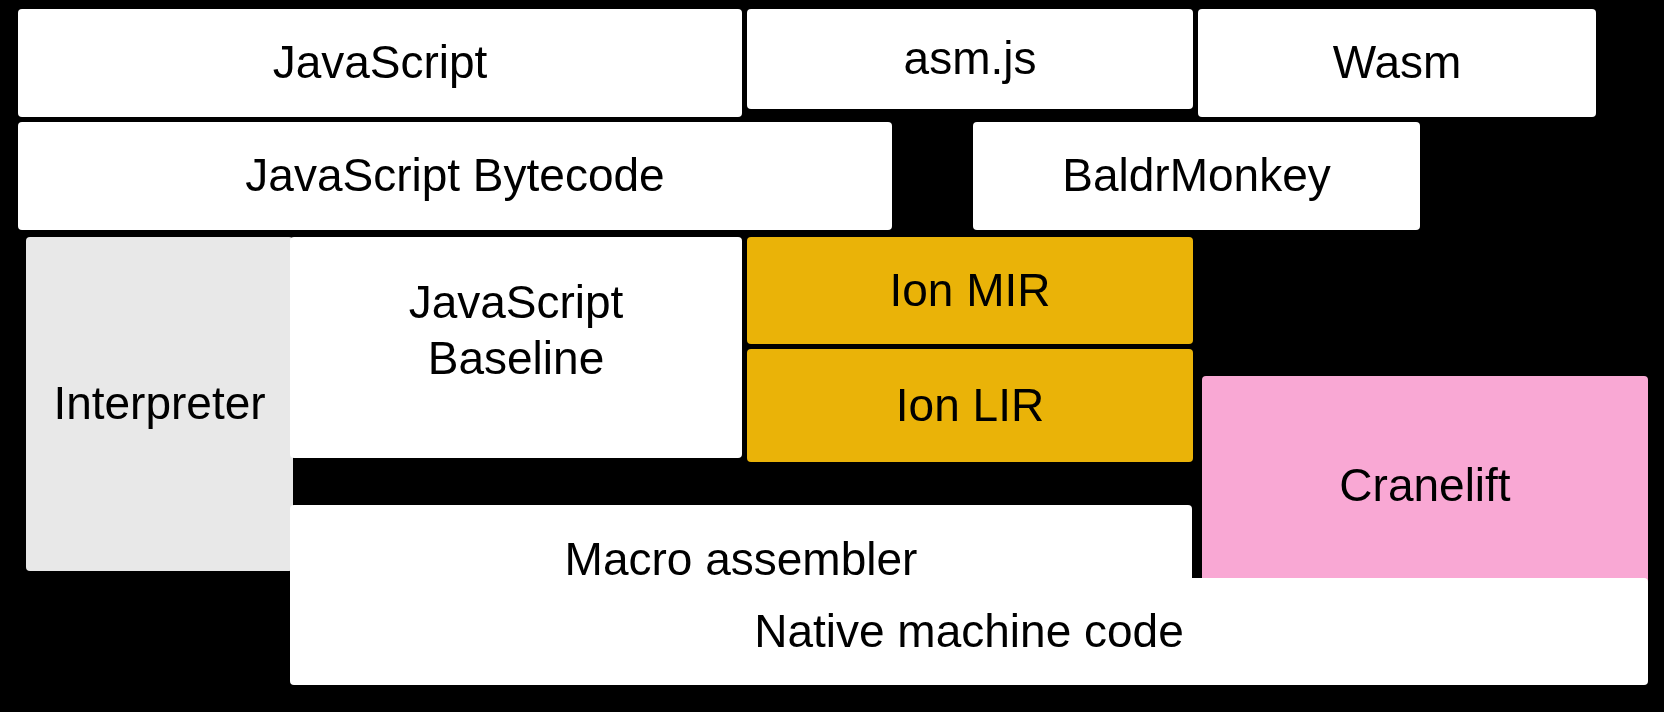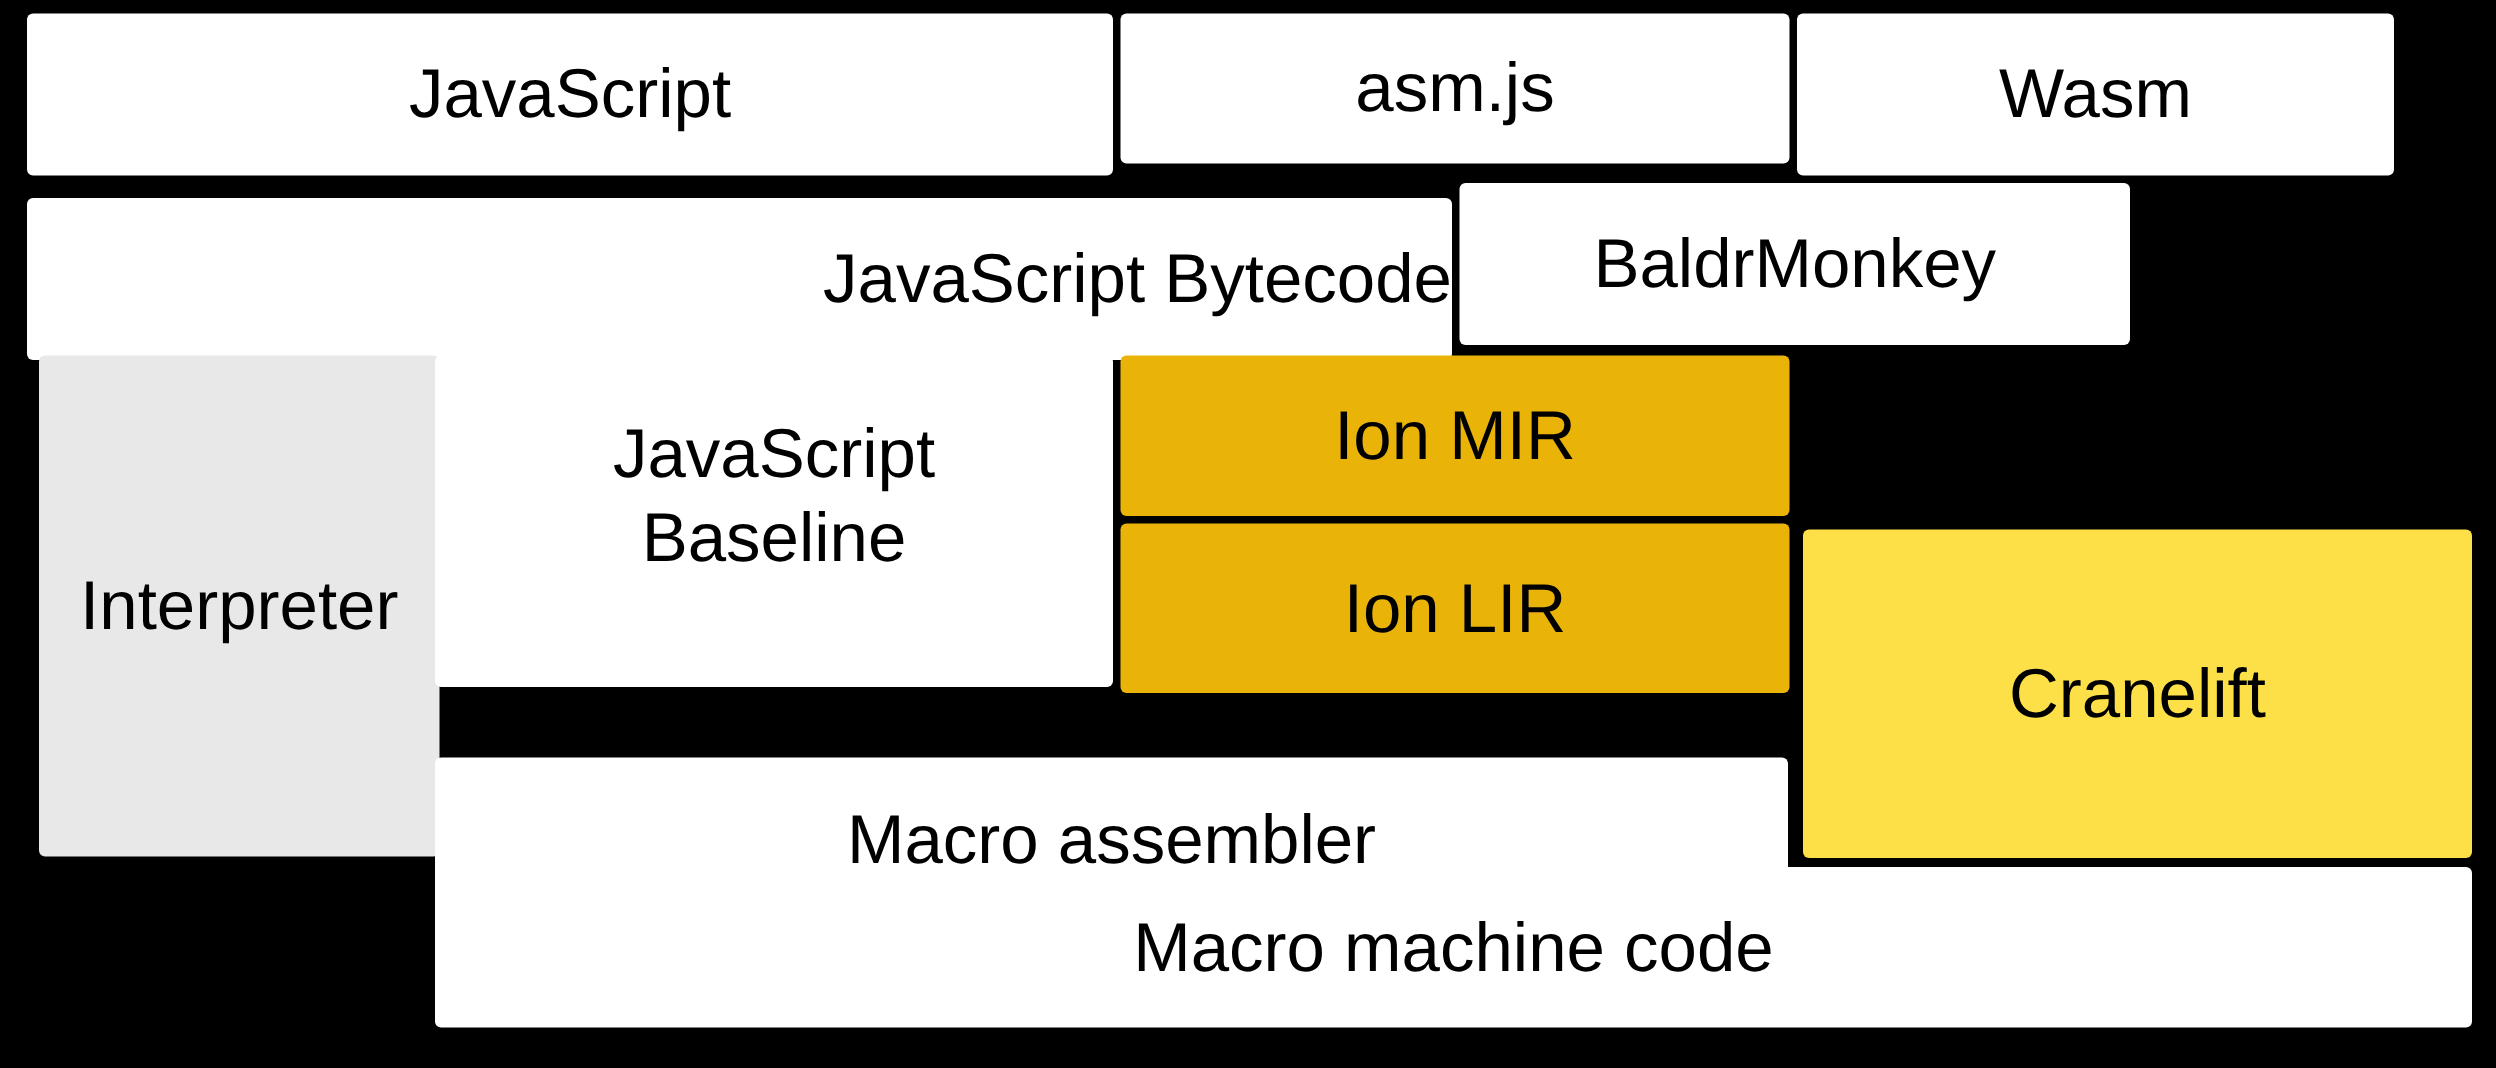--- a/index.html
+++ b/index.html
@@ -23,27 +23,27 @@
     display: flex;
     align-items: center;
     justify-content: center;
     font-size: 46px;
     line-height: 1.2;
     text-align: center;
     white-space: pre-line;
   }
   .gray  { background: #e8e8e8; }
   .green { background: #eab308; }
-  .pink  { background: #fde047; }
+  .pink  { background: #f9a8d4; margin-top: 23px; }
 
   
   .b-javascript   { left: 18px;   top: 9px;   width: 724px;  height: 108px; }
   .b-asmjs        { left: 747px;  top: 9px;   width: 446px;  height: 100px; }
   .b-wasm         { left: 1198px; top: 9px;   width: 398px;  height: 108px; }
-  .b-bytecode     { left: 18px;   top: 132px; width: 950px;  height: 108px; justify-content: flex-end; }
+  .b-bytecode     { left: 18px;   top: 122px; width: 874px;  height: 108px; }
   .b-baldrmonkey  { left: 973px;  top: 122px; width: 447px;  height: 108px; }
   .b-interpreter  { left: 26px;   top: 237px; width: 267px;  height: 334px; }
   .b-baseline     { left: 290px;  top: 237px; width: 452px;  height: 221px; padding-bottom: 34px; box-sizing: border-box; }
   .b-ionmir       { left: 747px;  top: 237px; width: 446px;  height: 107px; }
   .b-ionlir       { left: 747px;  top: 349px; width: 446px;  height: 113px; }
   .b-cranelift    { left: 1202px; top: 353px; width: 446px;  height: 219px; }
   .b-macro        { left: 290px;  top: 463px; width: 902px;  height: 110px; margin-top: 42px; }
   .b-native       { left: 290px;  top: 578px; width: 1358px; height: 107px; }
 </style>
 </head>
@@ -90,16 +90,16 @@
 
   <div class="box pink b-cranelift">
     <span>Cranelift</span>
   </div>
 
   <div class="box b-macro">
     <span>Macro assembler</span>
   </div>
 
   <div class="box b-native">
-    <span>Macro machine code</span>
+    <span>Native machine code</span>
   </div>
 
 </div>
 
 </body></html>

